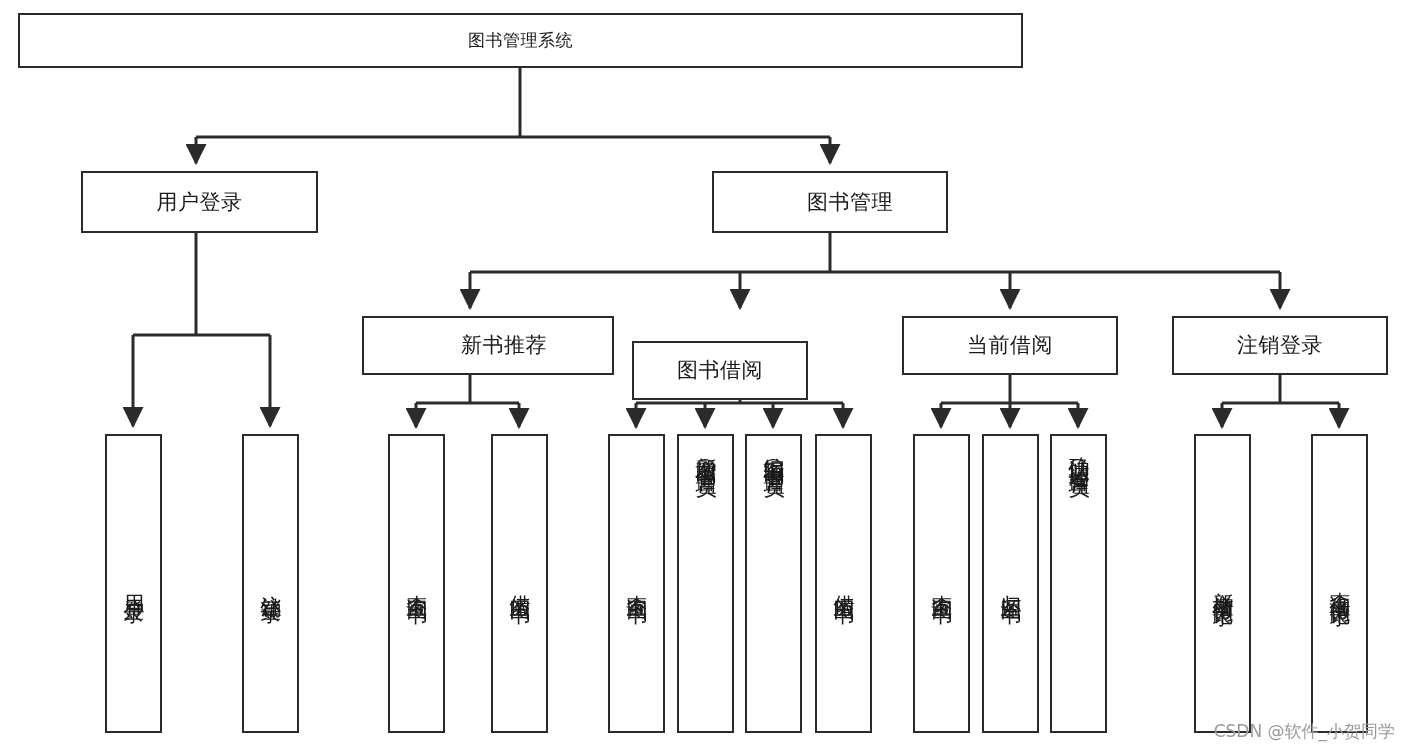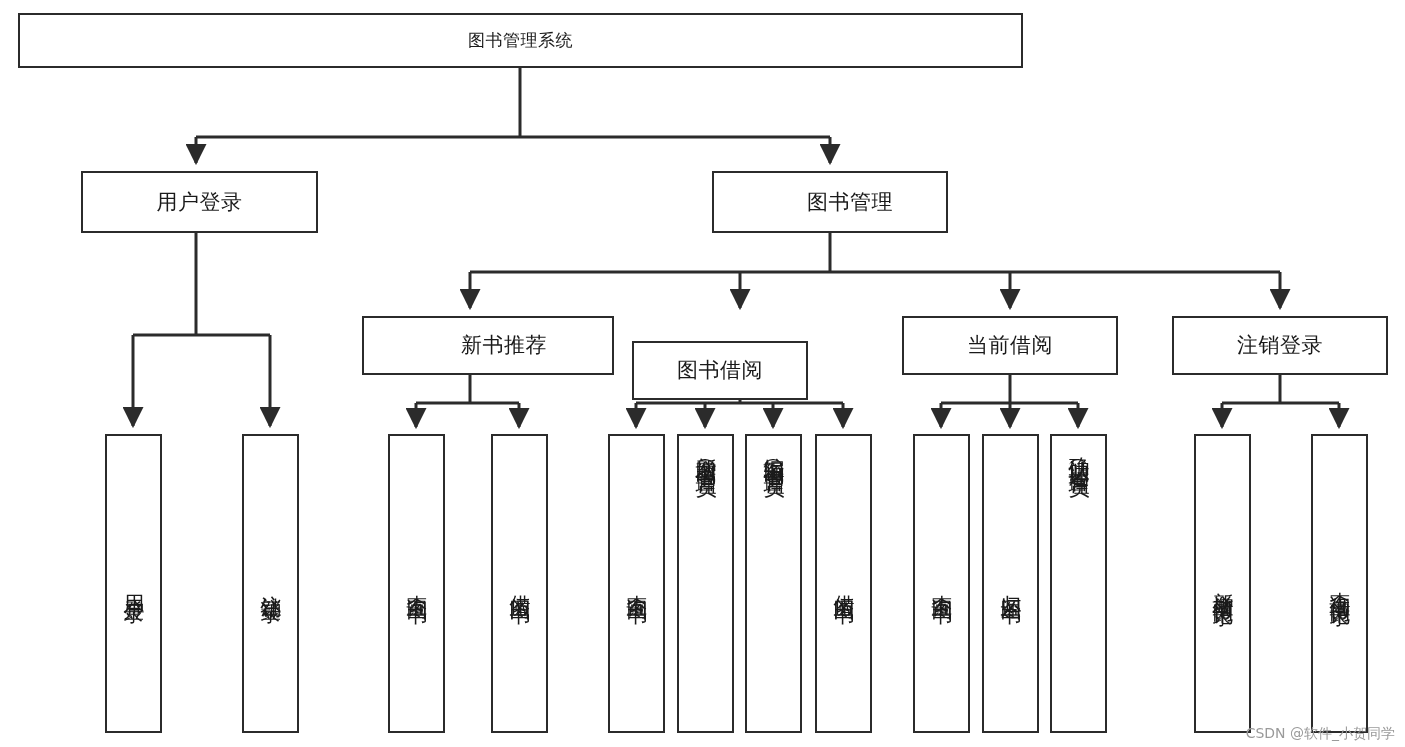--- a/index.html
+++ b/index.html
@@ -64,21 +64,21 @@
   }
   
   .node.vert.center {
     align-items: center;
     padding-top: 0;
   }
   #watermark {
     position: absolute;
     right: 10px;
     bottom: 4px;
-    font-size: 14px;
+    font-size: 17px;
     color: #9a9a9a;
     z-index: 5;
     white-space: pre;
   }
 </style>
 </head>
 <body>
 
 <div id="diagram-root">
 

